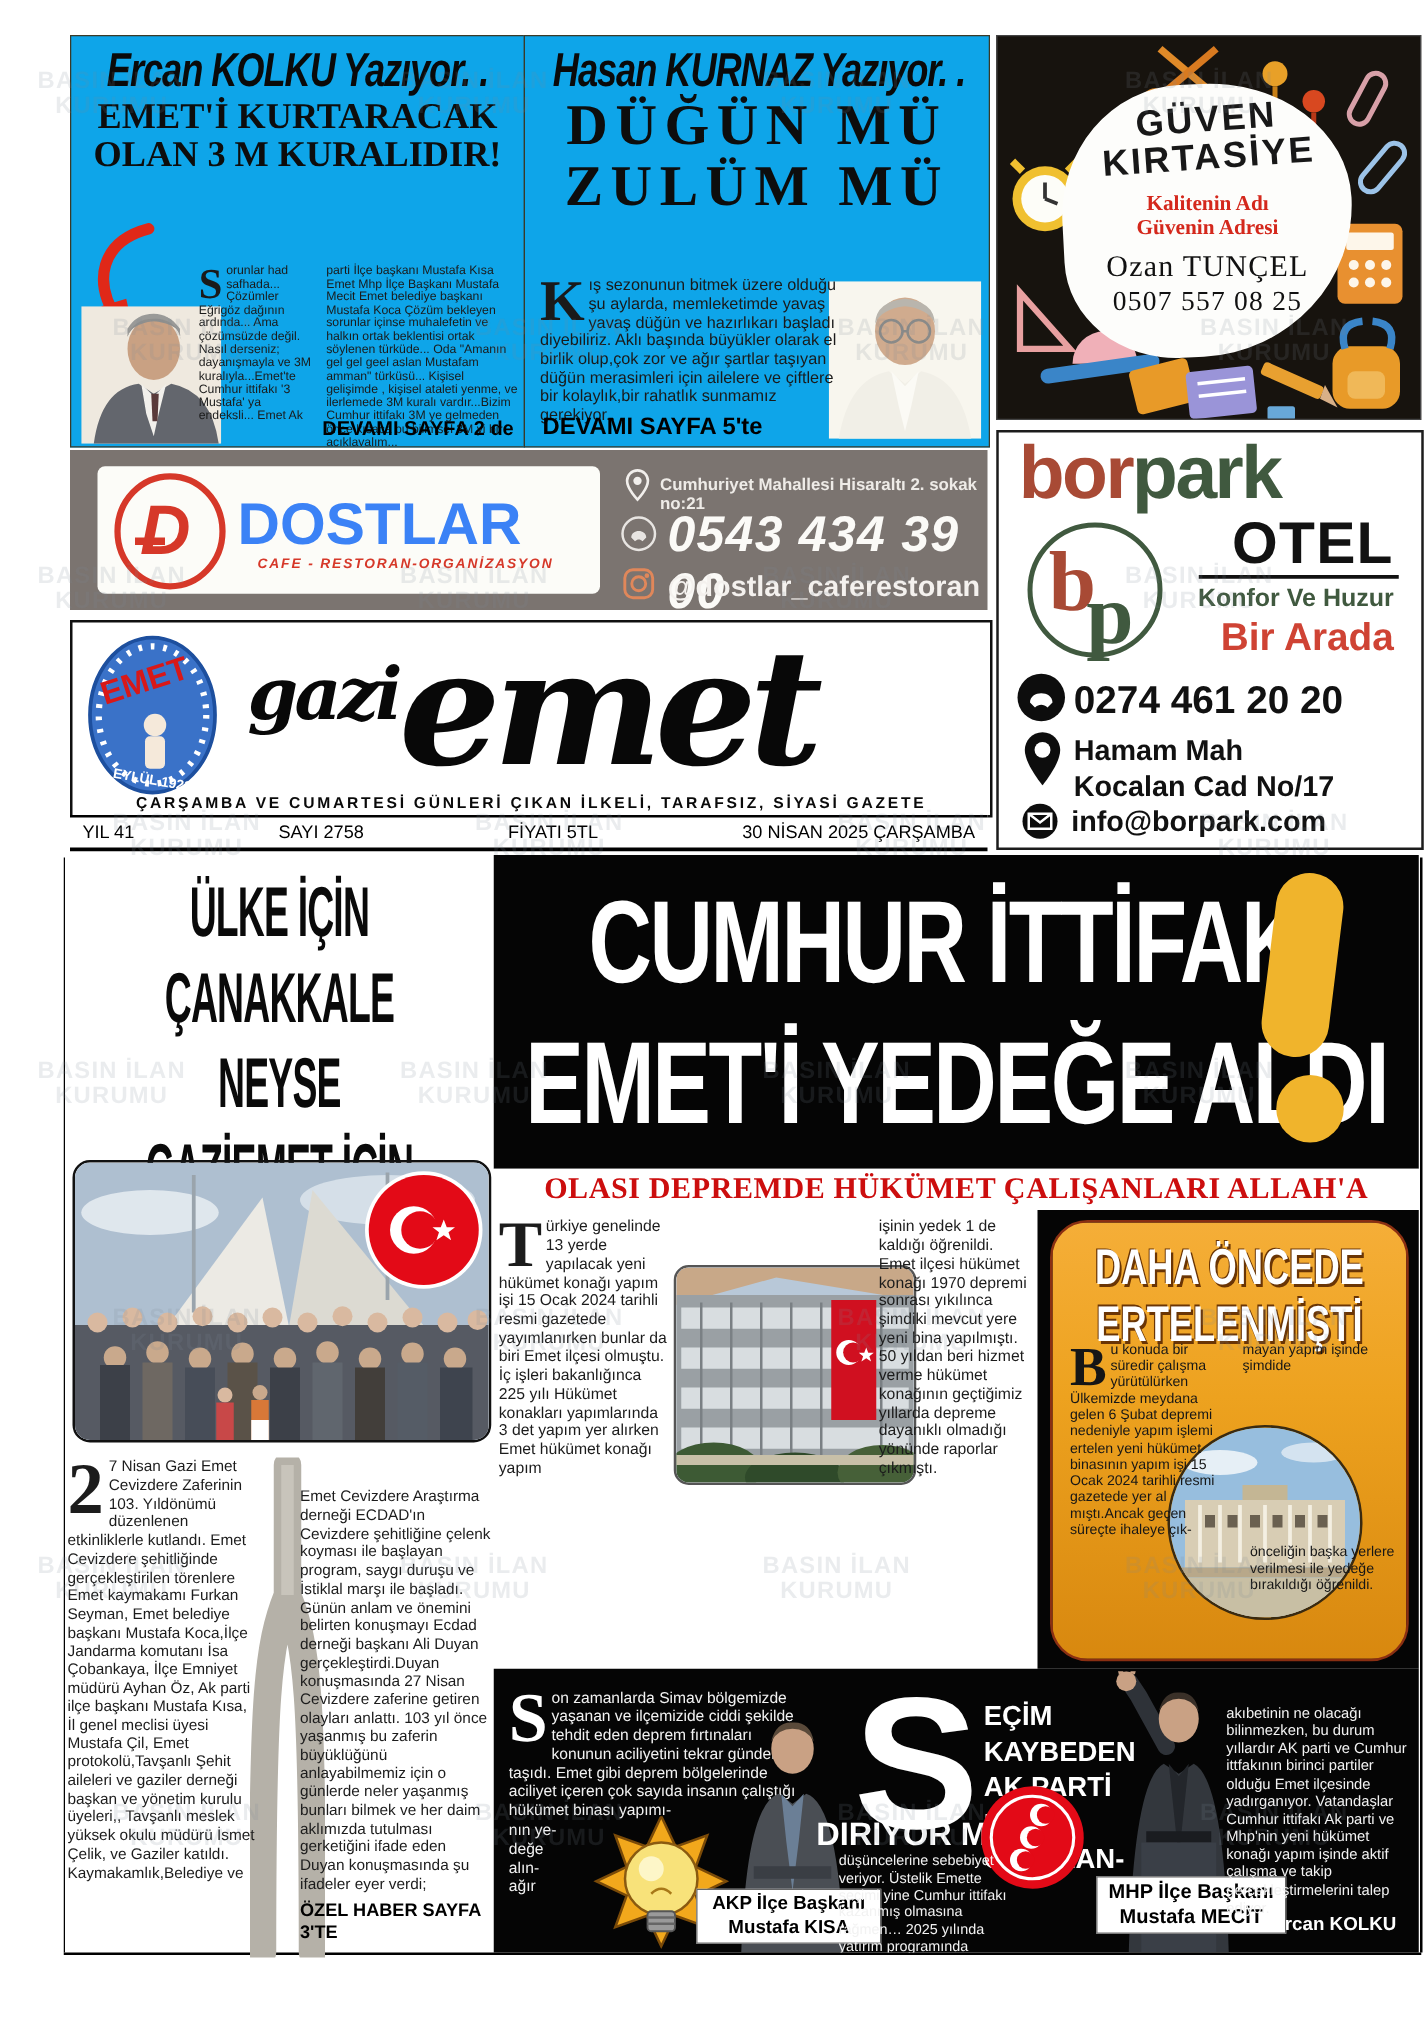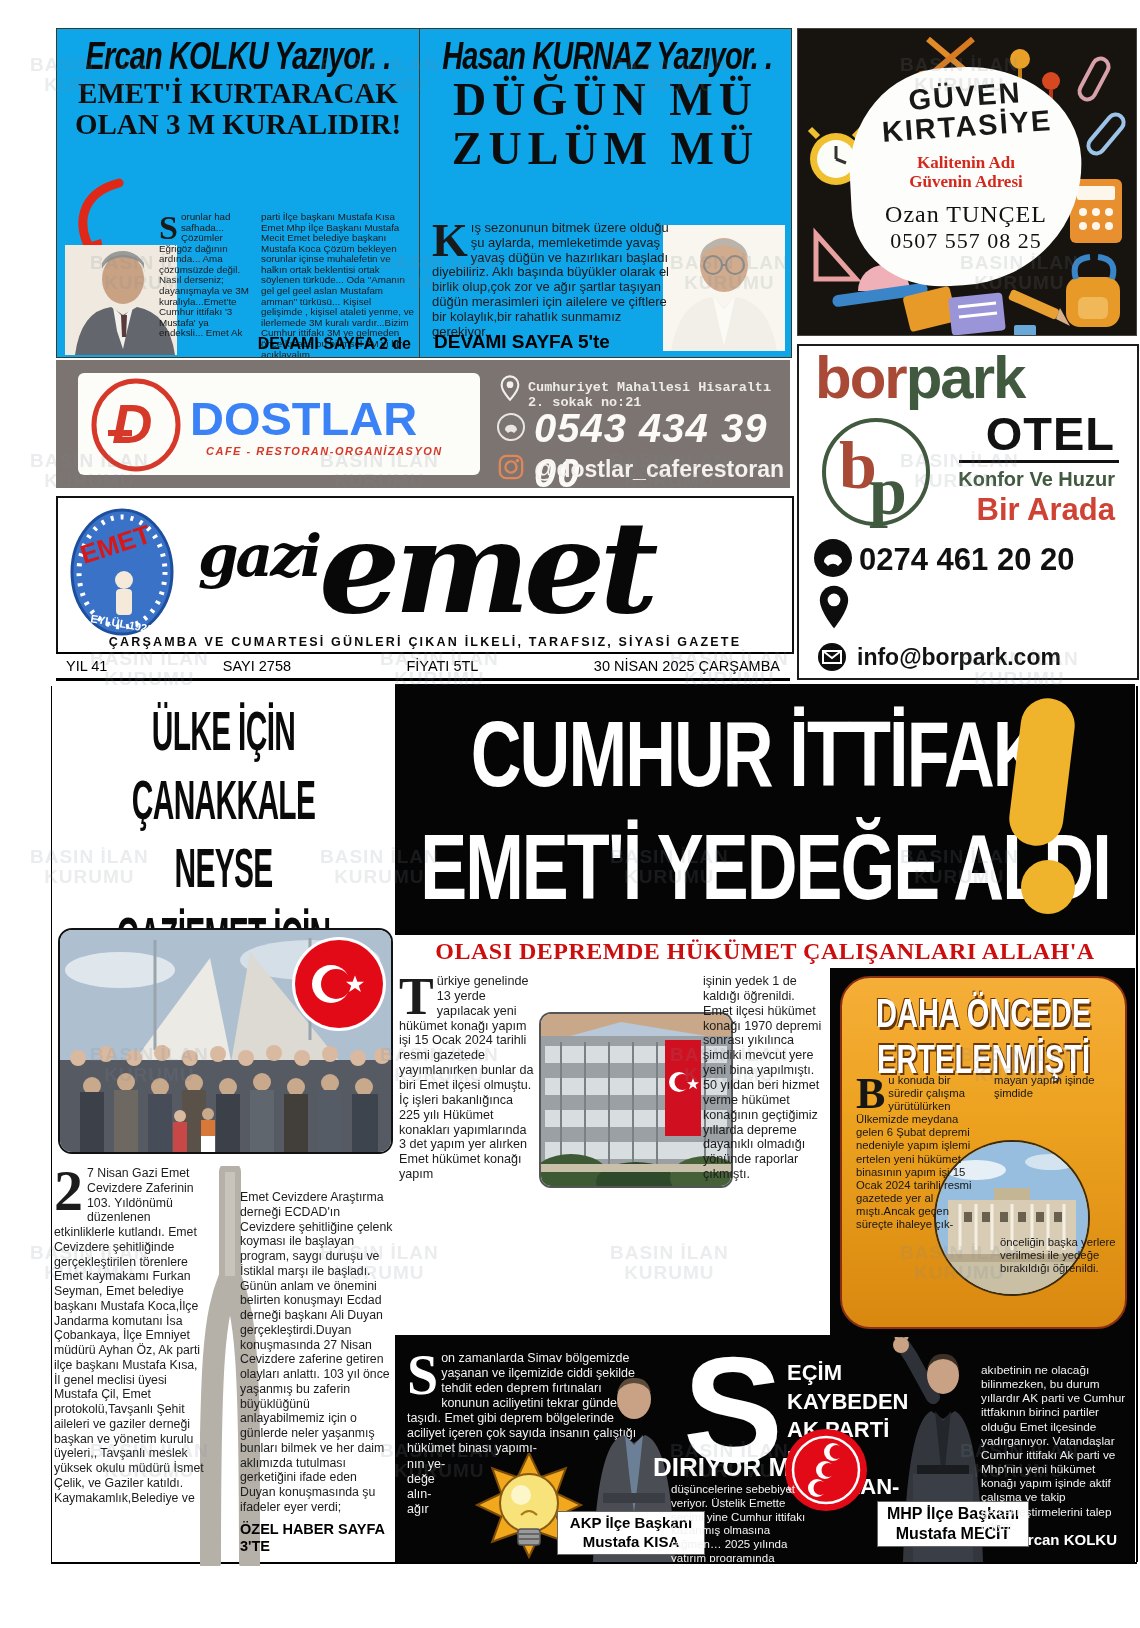--- a/index.html
+++ b/index.html
@@ -291,21 +291,21 @@
         <text x="24" y="66" font-size="56" font-weight="bold" font-style="italic" fill="#d63829" font-family="Liberation Sans,sans-serif">D</text>
         <line x1="20" y1="56" x2="44" y2="56" stroke="#d63829" stroke-width="6"></line>
       </svg>
       <div class="abs dbrand" style="left:112px;top:22px;">DOSTLAR</div>
       <div class="abs dsub" style="left:128px;top:72px;">CAFE - RESTORAN-ORGANİZASYON</div>
     </div>
     <svg class="abs" style="left:444px;top:14px;" width="20" height="28" viewBox="0 0 24 32">
       <path d="M12,2 C6,2 2,7 2,12 C2,20 12,30 12,30 C12,30 22,20 22,12 C22,7 18,2 12,2 Z" fill="none" stroke="#f2efec" stroke-width="2.5"></path>
         <circle cx="12" cy="12" r="4" fill="#f2efec"></circle>
     </svg>
-    <div class="abs daddr" style="left:472px;top:20px;font-family:Liberation Mono, monospace;">Cumhuriyet Mahallesi Hisaraltı 2. sokak no:21</div>
+    <div class="abs daddr" style="left:472px;top:20px;">Cumhuriyet Mahallesi Hisaraltı 2. sokak no:21</div>
     <svg class="abs" style="left:440px;top:52px;" width="30" height="30" viewBox="0 0 30 30">
       <circle cx="15" cy="15" r="13" fill="none" stroke="#e8e5e2" stroke-width="2"></circle>
       <path d="M9,18 C9,11 21,11 21,18 L18,21 C16,19 14,19 12,21 Z" fill="#e8e5e2"></path>
     </svg>
     <div class="abs dphone" style="left:478px;top:46px;">0543 434 39 00</div>
     <svg class="abs" style="left:442px;top:94px;" width="26" height="26" viewBox="0 0 28 28">
       <rect x="2" y="2" width="24" height="24" rx="7" fill="none" stroke="#e0875a" stroke-width="2.5"></rect>
       <circle cx="14" cy="14" r="6" fill="none" stroke="#e0875a" stroke-width="2.5"></circle>
       <circle cx="21" cy="7" r="2" fill="#e0875a"></circle>
     </svg>
@@ -327,20 +327,22 @@
     <div class="abs bp-arada" style="right:22px;top:146px;">Bir Arada</div>
     <svg class="abs" style="left:14px;top:192px;" width="40" height="40" viewBox="0 0 40 40">
       <circle cx="20" cy="20" r="19" fill="#0d0d0d"></circle>
       <path d="M11,24 C11,14 29,14 29,24 L25,28 C22,25 18,25 15,28 Z" fill="#fff"></path>
     </svg>
     <div class="abs bp-contact" style="left:60px;top:196px;font-size:31px;">0274 461 20 20</div>
     <svg class="abs" style="left:18px;top:238px;" width="34" height="46" viewBox="0 0 24 32">
       <path d="M12,1 C6,1 2,6 2,11 C2,19 12,31 12,31 C12,31 22,19 22,11 C22,6 18,1 12,1 Z" fill="#0d0d0d"></path>
         <circle cx="12" cy="11" r="4.5" fill="#fff"></circle>
     </svg>
+    <div class="abs bp-contact" style="left:60px;top:240px;font-size:23px;white-space:pre-line;line-height:1.25;">Hamam Mah
+Kocalan Cad No/17</div>
     <svg class="abs" style="left:14px;top:296px;" width="38" height="30" viewBox="0 0 38 30">
       <circle cx="19" cy="15" r="14" fill="#0d0d0d"></circle>
       <rect x="10" y="9" width="18" height="12" fill="none" stroke="#fff" stroke-width="2"></rect>
       <path d="M10,9 L19,16 L28,9" fill="none" stroke="#fff" stroke-width="2"></path>
     </svg>
     <div class="abs bp-contact" style="left:58px;top:298px;font-size:23px;">info@borpark.com</div>
   </div>
 
   <div class="abs masthead" style="left:56px;top:496px;width:734px;height:154px;">
     <svg class="abs" style="left:10px;top:8px;" width="108" height="132" viewBox="0 0 108 132">

